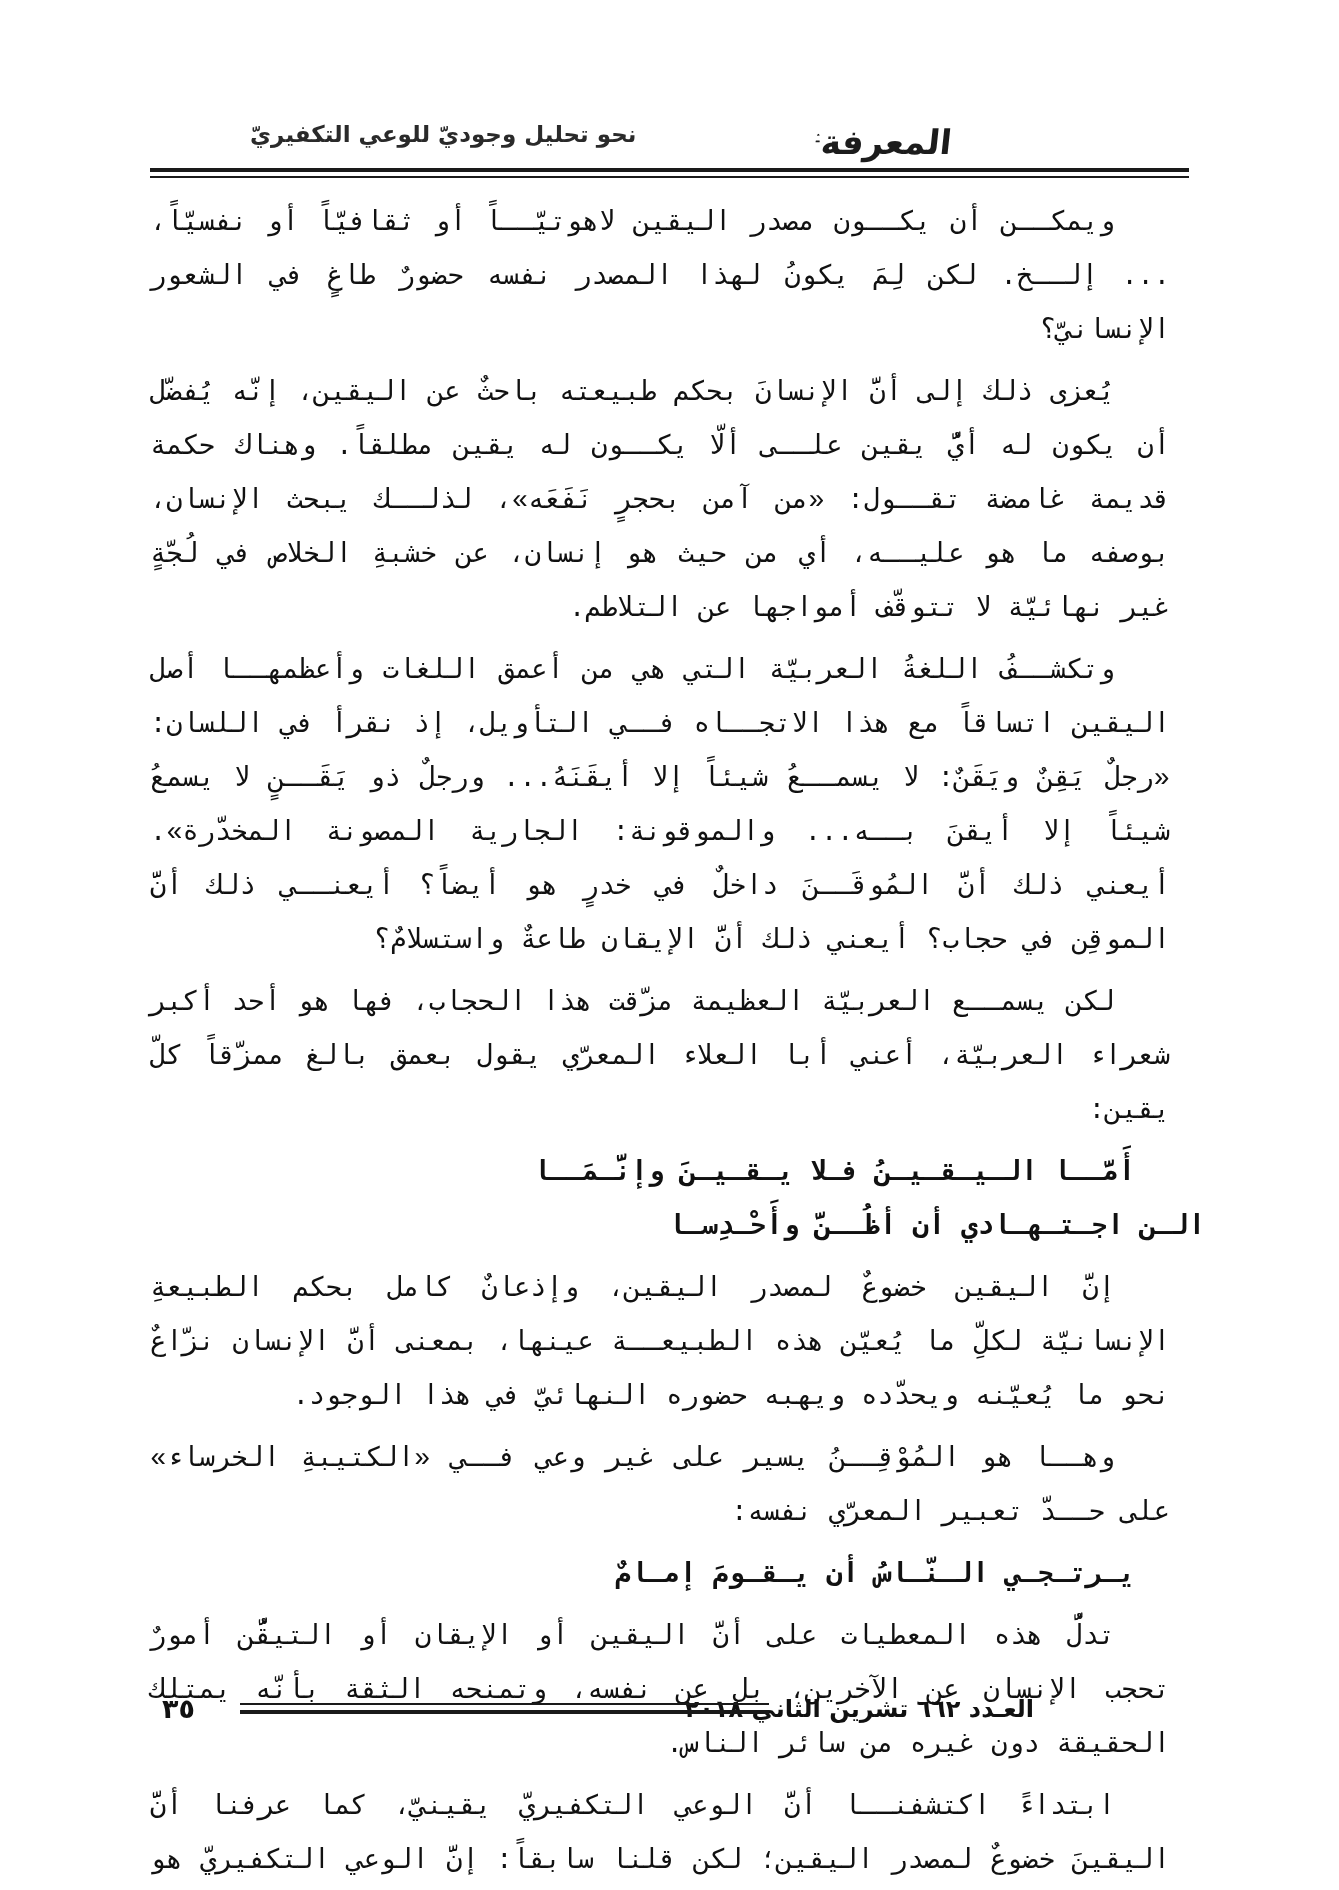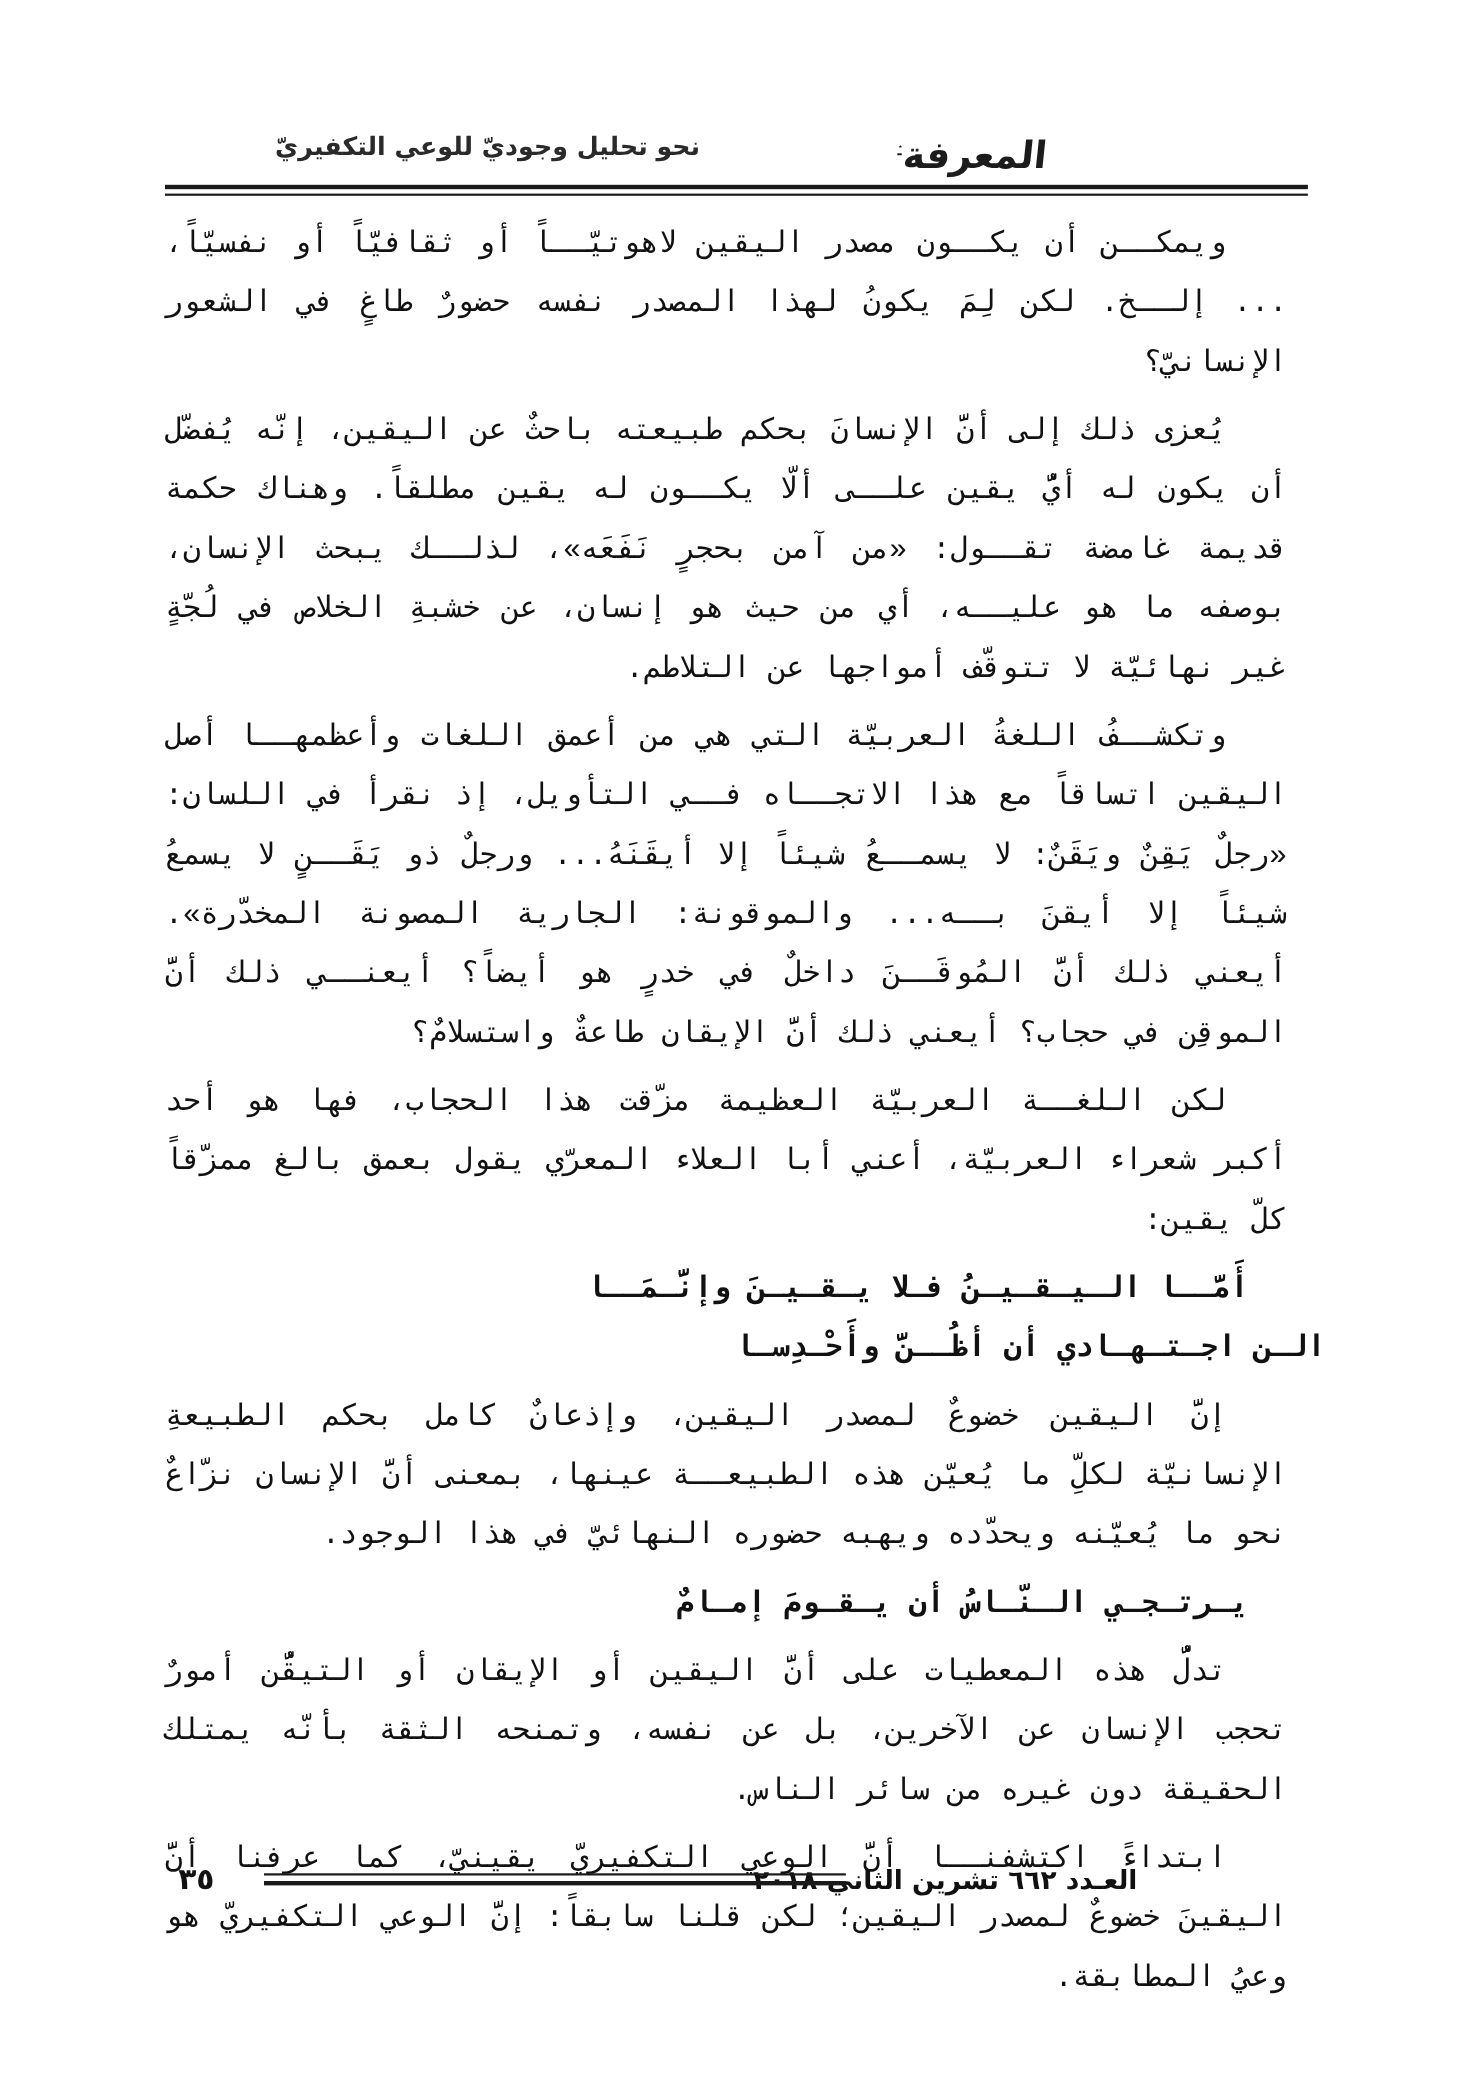--- a/index.html
+++ b/index.html
@@ -133,29 +133,30 @@
   <div class="double-rule"></div>
 
   <div class="body">
 
     <p class="para">ويمكــن أن يكــون مصدر اليقين لاهوتيّــاً أو ثقافيّاً أو نفسيّاً، ... إلــخ. لكن لِمَ يكونُ لهذا المصدر نفسه حضورٌ طاغٍ في الشعور الإنسانيّ؟</p>
 
     <p class="para">يُعزى ذلك إلى أنَّ الإنسانَ بحكم طبيعته باحثٌ عن اليقين، إنّه يُفضّل أن يكون له أيُّ يقين علــى ألّا يكــون له يقين مطلقاً. وهناك حكمة قديمة غامضة تقــول: «من آمن بحجرٍ نَفَعَه»، لذلــك يبحث الإنسان، بوصفه ما هو عليــه، أي من حيث هو إنسان، عن خشبةِ الخلاص في لُجّةٍ غير نهائيّة لا تتوقّف أمواجها عن التلاطم.</p>
 
     <p class="para">وتكشــفُ اللغةُ العربيّة التي هي من أعمق اللغات وأعظمهــا أصل اليقين اتساقاً مع هذا الاتجــاه فــي التأويل، إذ نقرأ في اللسان: «رجلٌ يَقِنٌ ويَقَنٌ: لا يسمــعُ شيئاً إلا أيقَنَهُ... ورجلٌ ذو يَقَــنٍ لا يسمعُ شيئاً إلا أيقنَ بــه... والموقونة: الجارية المصونة المخدّرة». أيعني ذلك أنَّ المُوقَــنَ داخلٌ في خدرٍ هو أيضاً؟ أيعنــي ذلك أنَّ الموقِن في حجاب؟ أيعني ذلك أنَّ الإيقان طاعةٌ واستسلامٌ؟</p>
 
-    <p class="para">لكن اللغــة العربيّة العظيمة مزّقت هذا الحجاب، فها هو أحد أكبر شعراء العربيّة، أعني أبا العلاء المعرّي يقول بعمق بالغ ممزّقاً كلّ يقين:</p>
+    <p class="para">لكن يسمــع العربيّة العظيمة مزّقت هذا الحجاب، فها هو أحد أكبر شعراء العربيّة، أعني أبا العلاء المعرّي يقول بعمق بالغ ممزّقاً كلّ يقين:</p>
 
     <div class="verse">
       <div class="vl l1">أَمَّــا الـيـقـيـنُ فـلا يـقـيـنَ وإنَّـمَــا</div>
       <div class="vl l2">الـن اجـتـهـادي أن أظُــنَّ وأَحْـدِسـا</div>
     </div>
 
     <p class="para">إنَّ اليقين خضوعٌ لمصدر اليقين، وإذعانٌ كامل بحكم الطبيعةِ الإنسانيّة لكلِّ ما يُعيّن هذه الطبيعــة عينها، بمعنى أنَّ الإنسان نزّاعٌ نحو ما يُعيّنه ويحدّده ويهبه حضوره النهائيّ في هذا الوجود.</p>
 
+    <p class="para">وهــا هو المُوْقِــنُ يسير على غير وعي فــي «الكتيبةِ الخرساء» على حــدّ تعبير المعرّي نفسه:</p>
 
     <div class="verse">
       <div class="vl l1">يـرتـجـي الـنّـاسُ أن يـقـومَ إمـامٌ</div>
     </div>
 
     <p class="para">تدلُّ هذه المعطيات على أنَّ اليقين أو الإيقان أو التيقُّن أمورٌ تحجب الإنسان عن الآخرين، بل عن نفسه، وتمنحه الثقة بأنّه يمتلك الحقيقة دون غيره من سائر الناس.</p>
 
     <p class="para">ابتداءً اكتشفنــا أنَّ الوعي التكفيريّ يقينيّ، كما عرفنا أنَّ اليقينَ خضوعٌ لمصدر اليقين؛ لكن قلنا سابقاً: إنَّ الوعي التكفيريّ هو وعيُ المطابقة.</p>
 
   </div>

